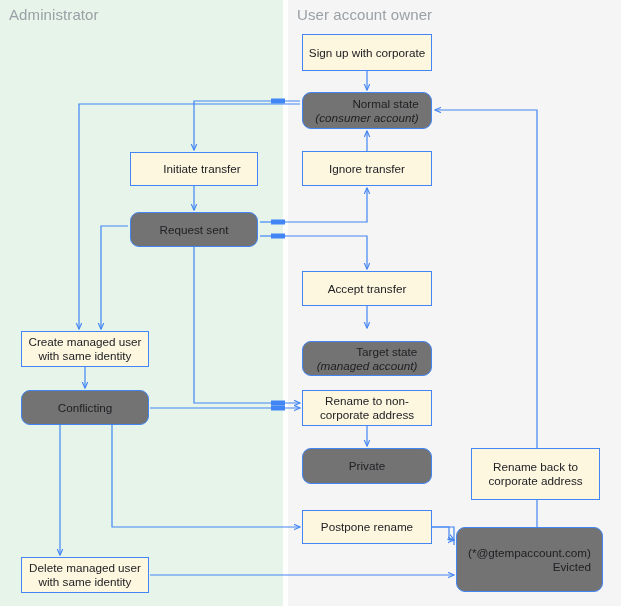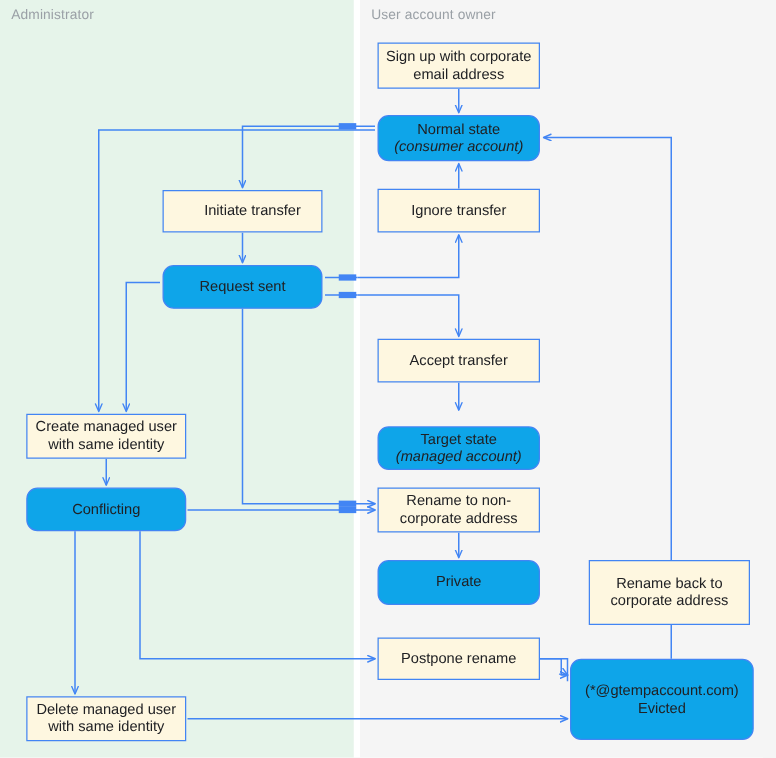--- a/index.html
+++ b/index.html
@@ -10,39 +10,39 @@
     overflow:hidden;
   }
   #canvas{position:relative;width:621px;height:606px;}
 
   
   .lane{position:absolute;top:0;height:606px;}
   .lane-admin{left:0;width:283px;background:#e6f4ea;}
   .lane-user{left:288px;width:333px;background:#f5f5f5;}
   .lane-title{
     position:absolute;top:6px;
-    font-size:11px;color:#9aa0a6;letter-spacing:.1px;
+    font-size:15px;color:#9aa0a6;letter-spacing:.1px;
     white-space:nowrap;
   }
   .lane-title.admin{left:9px;}
   .lane-title.user{left:297px;}
 
   
   #wires{position:absolute;left:0;top:0;width:621px;height:606px;}
 
   
   .node{
     position:absolute;box-sizing:border-box;
     display:flex;align-items:center;justify-content:center;
     text-align:center;font-size:11.7px;line-height:14px;
     color:#202124;border:1px solid #4285f4;
     padding:2px 4px;
   }
   .node.process{background:#fef7e0;border-radius:0;}
-  .node.state{background:#0ea5e9;border-radius:9px;}
+  .node.state{background:#737373;border-radius:9px;text-align:right;}
   .node .it{font-style:italic;display:block;}
   .node .ln{display:block;}
 </style>
 </head>
 <body>
 
 <div id="canvas">
 
   <div class="lane lane-admin"></div>
   <div class="lane lane-user"></div>
@@ -104,21 +104,20 @@
       <path d="M537,527 L537,487" marker-end="url(#ah)"></path>
 
       <path d="M537,448 L537,110 L435,110" marker-end="url(#ah)"></path>
     </g>
   </svg>
 
   <div id="nodes">
       <div class="node process" style="left: 302px; top: 34px; width: 130px; height: 37px;">
         <div>
           <span class="ln">Sign up with corporate</span>
-          <span class="ln">email address</span>
         </div>
       </div>
       <div class="node state" style="left: 302px; top: 92px; width: 130px; height: 37px;">
         <div>
           <span class="ln">Normal state</span>
           <span class="ln it">(consumer account)</span>
         </div>
       </div>
       <div class="node process" style="left: 130px; top: 152px; width: 128px; height: 34px; padding-left: 20px;">
         <div>

